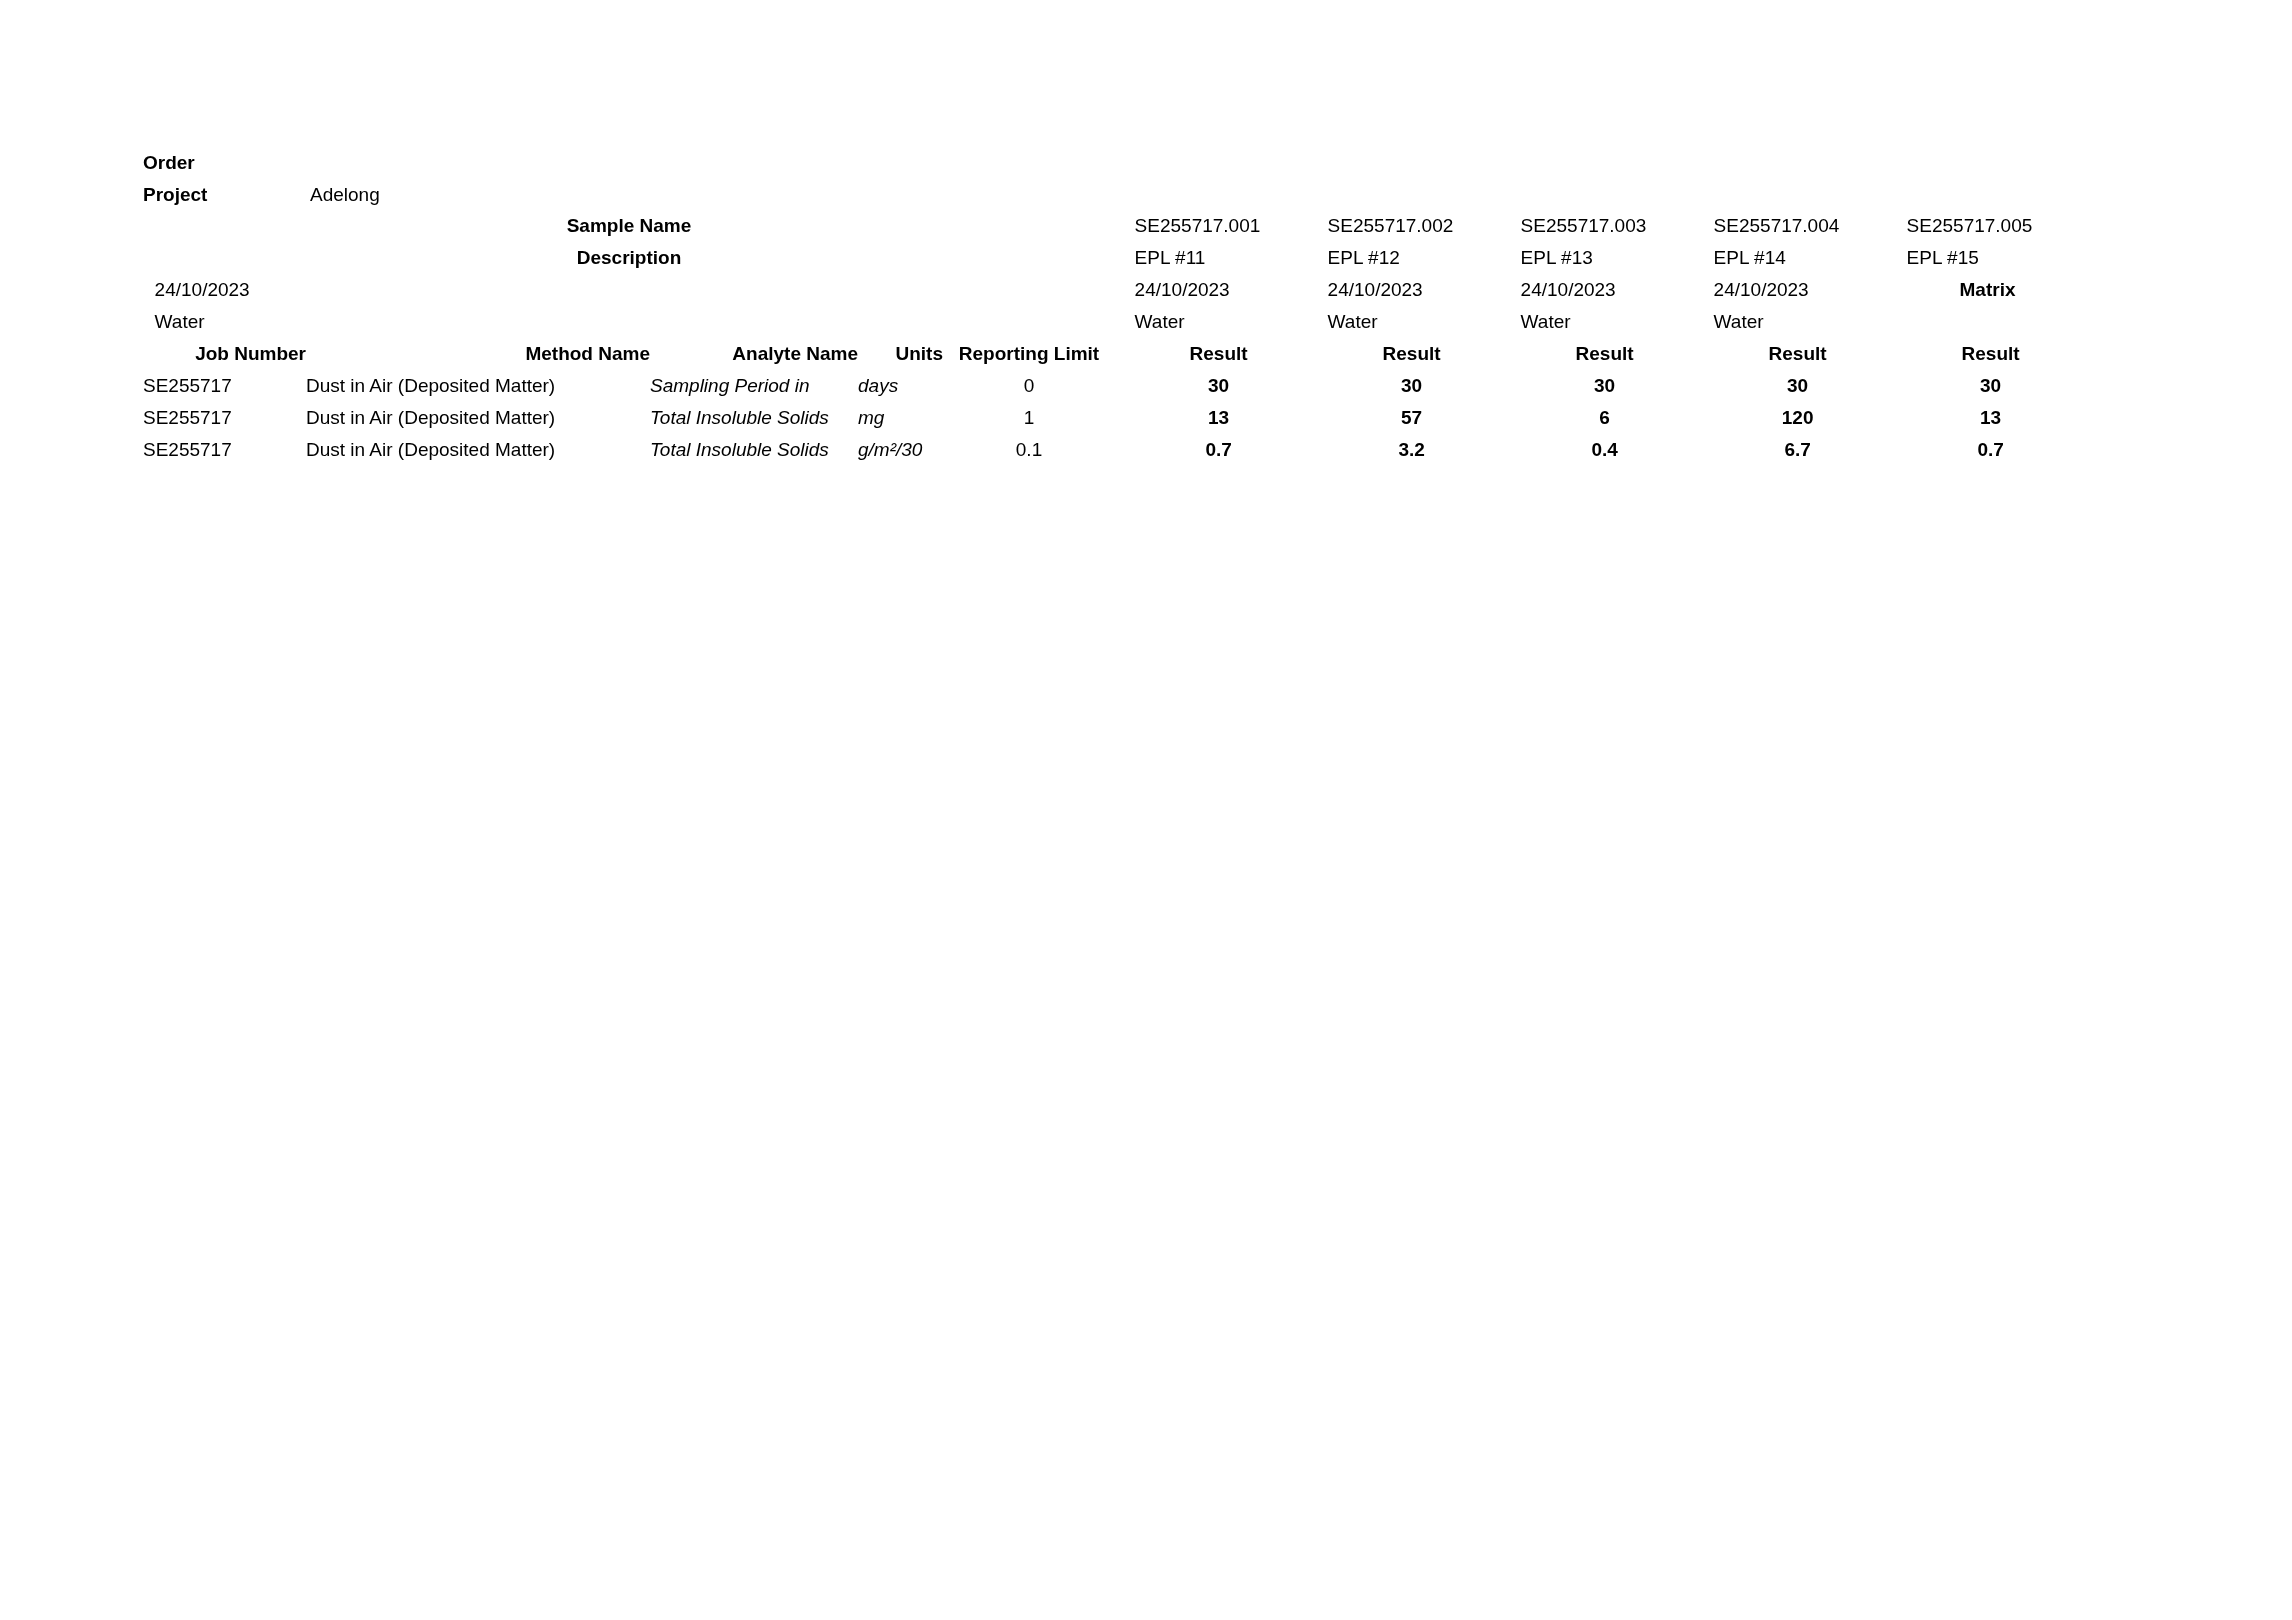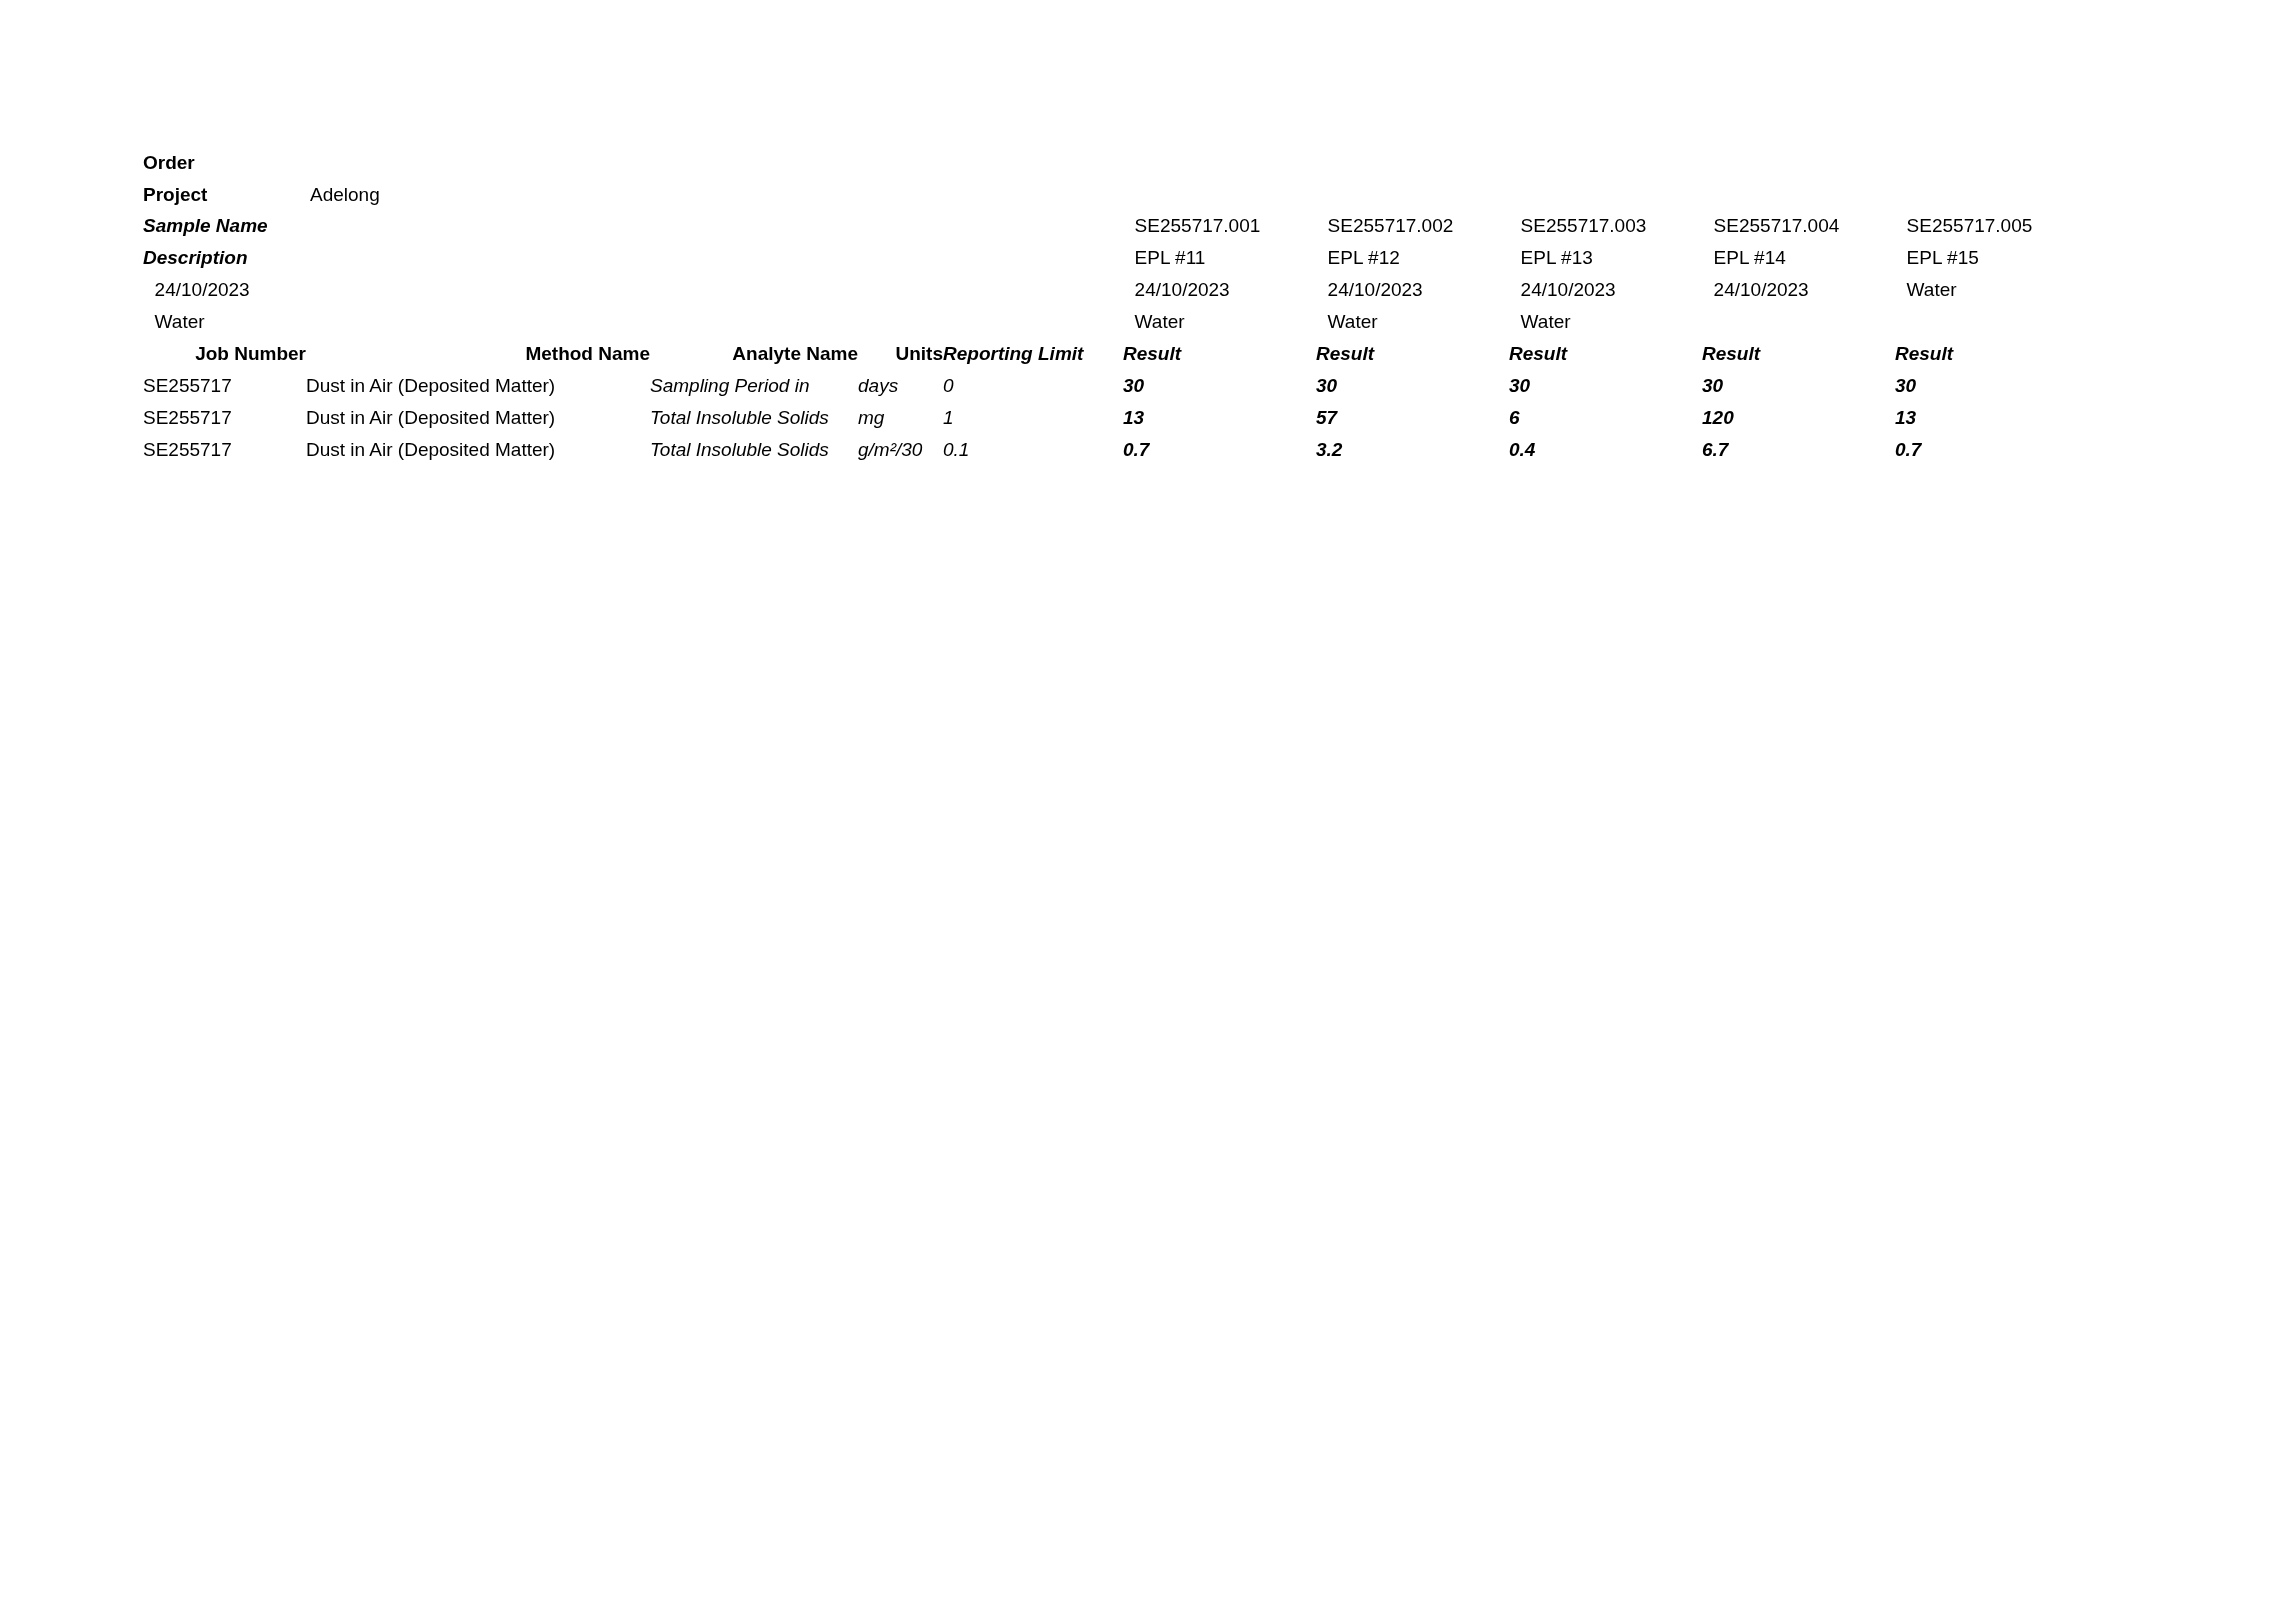--- a/index.html
+++ b/index.html
@@ -22,21 +22,21 @@
   .cell {
     line-height: 32px;
     white-space: nowrap;
   }
   .info    { left: 143px; top: 147px; grid-template-columns: 167px 448px; }
   .samples { left: 143px; top: 210px; grid-template-columns: 980px repeat(5, 193px); }
   .results { left: 143px; top: 338px; grid-template-columns: 163px 344px 208px 85px 180px repeat(5, 193px); }
   .bold   { font-weight: 700; }
   .left   { text-align: left; }
   .center { text-align: right; }
-  .right  { text-align: left; font-style: italic; }
+  .right  { text-align: center; }
   .clip   { overflow: hidden; font-style: italic; }
   .pl13   { padding-left: 11.6px; }
   .pr9    { padding-right: 8px; }
   .pr2    { padding-right: 1.8px; }
 </style>
 </head>
 <body>
 
 <div class="page">
 
@@ -58,20 +58,21 @@
       <div class="cell left pl13">EPL #11</div>
       <div class="cell left pl13">EPL #12</div>
       <div class="cell left pl13">EPL #13</div>
       <div class="cell left pl13">EPL #14</div>
       <div class="cell left pl13">EPL #15</div>
       <div class="cell left pl13">24/10/2023</div>
       <div class="cell left pl13">24/10/2023</div>
       <div class="cell left pl13">24/10/2023</div>
       <div class="cell left pl13">24/10/2023</div>
       <div class="cell left pl13">24/10/2023</div>
+      <div class="cell bold right pr9">Matrix</div>
       <div class="cell left pl13">Water</div>
       <div class="cell left pl13">Water</div>
       <div class="cell left pl13">Water</div>
       <div class="cell left pl13">Water</div>
       <div class="cell left pl13">Water</div>
     </div>
 
   <div class="grid results">
       <div class="cell bold center">Job Number</div>
       <div class="cell bold center">Method Name</div>

